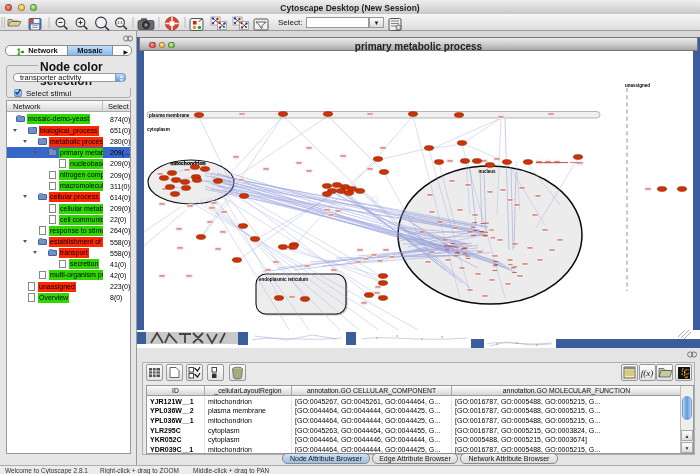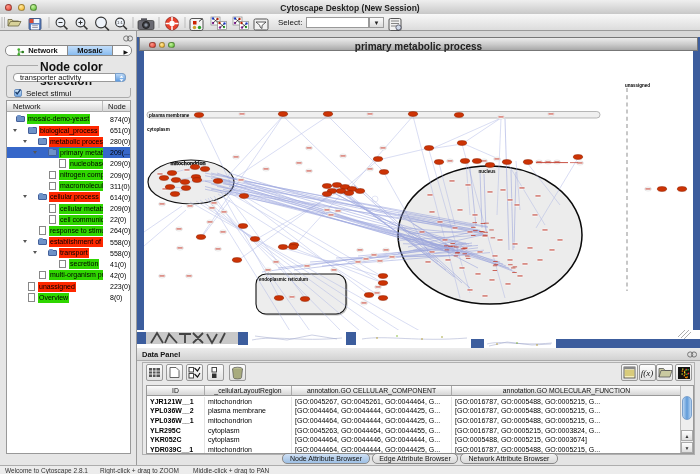--- a/index.html
+++ b/index.html
@@ -161,21 +161,21 @@
       </div></div>
   <div id="checkbox">
       <svg width="8" height="8" viewBox="0 0 8 8" style="position:absolute;left:-1px;top:-2px;">
         <path d="M1.5 4 L3.2 6 L6.5 1.5" stroke="#1a3a66" stroke-width="1.3" fill="none"></path>
       </svg>
     </div>
   <div id="cklbl">Select stimul</div>
   <div id="treebox">
     <div id="treehead">
         <span style="position:absolute;left:6px;top:1px;">Network</span>
-        <span style="position:absolute;left:101px;top:1px;">Node</span>
+        <span style="position:absolute;left:101px;top:1px;">Select</span>
         <span style="position:absolute;left:95px;top:0;width:1px;height:11px;background:#bbb;"></span>
       </div>
     <div class="trow" style="top:12.8px;">
         <span class="foldi" style="left:9px;"></span>
         <span class="hl hlg" style="position:absolute;left:20px;top:0.5px;max-width:76px;">mosaic-demo-yeast</span>
         <span class="nodesv">874(0)</span>
       </div>
       <div class="trow" style="top:24.0px;">
         <span class="exp" style="left:6px;"></span>
         <span class="foldi" style="left:21px;"></span>
@@ -709,21 +709,20 @@
       <rect x="334" y="9" width="13" height="10" fill="#3c5d9d"></rect>
       <path d="M350 14 C365 10 380 16 415 13 M352 16 L370 12 L395 15 L414 14" stroke="#9aa3c8" stroke-width="0.5" fill="none"></path>
       <circle cx="360" cy="14" r="0.7" fill="#a80"></circle>
       <circle cx="380" cy="13" r="0.7" fill="#6a0"></circle>
       <circle cx="400" cy="15" r="0.7" fill="#a80"></circle>
       <rect x="419" y="9" width="144" height="10" fill="#3c5d9d"></rect>
       <path d="M541 7 L551 -3 M544 8 L553 -1 M547 9 L554 2" stroke="#999" stroke-width="0.8"></path>
     </svg>
   </div>
 <div class="abs" id="dpanel">
-  <div id="dphead">Data Panel</div>
   <svg class="abs" style="right:3px;top:2px" width="10" height="9" viewBox="0 0 10 9">
       <circle cx="3.2" cy="4.5" r="2.6" fill="none" stroke="#777" stroke-width="1"></circle>
       <circle cx="7" cy="4.5" r="2.6" fill="none" stroke="#777" stroke-width="1"></circle>
     </svg>
   <div style="position:absolute;left:5px;top:14px;width:553px;height:93px;border:1px solid #b0b0b0;background:#e9e9e9;"></div>
     <div class="dbtn" style="left:9px;"></div>
     <div class="dbtn" style="left:29px;"></div>
     <div class="dbtn" style="left:49px;"></div>
     <div class="dbtn" style="left:70px;"></div>
     <div class="dbtn" style="left:92px;"></div>

